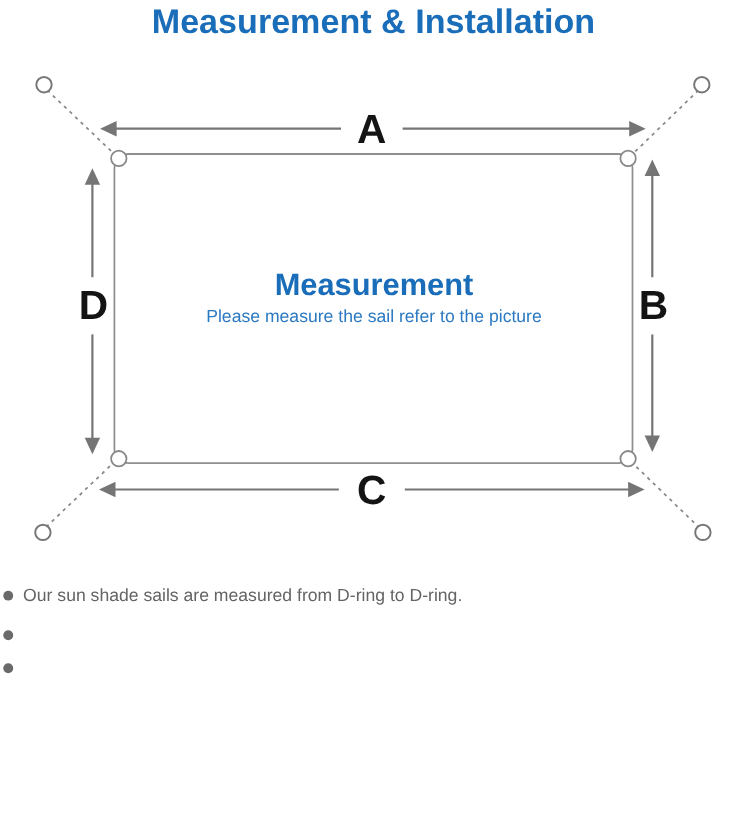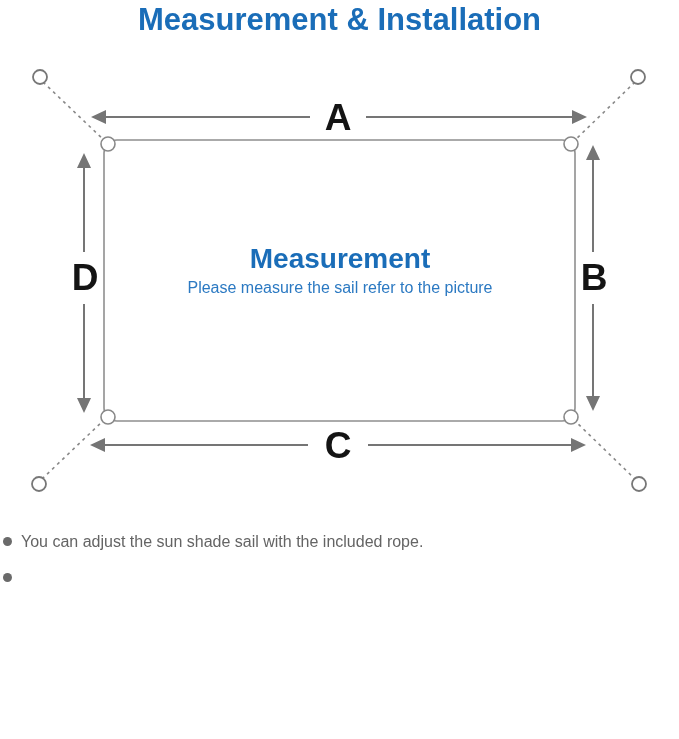--- a/index.html
+++ b/index.html
@@ -154,20 +154,23 @@
       <line class="arrow-line" x1="593" y1="244" x2="593" y2="338"></line>
       <polygon class="arrow-head" points="593,351 586,336 600,336"></polygon>
       <text class="dim-label" x="594" y="230">B</text>
     </g>
 
   </svg>
 
   <div class="notes-list">
     <div class="note-item">
       <span class="bullet-dot"></span>
-      <p class="note-text">You can adjust the sun shade sail with the included rope.</p>
+      <p class="note-text">Our sun shade sails are measured from D-ring to D-ring.</p>
+    </div>
+    <div class="note-item">
+      <span class="bullet-dot"></span>
     </div>
     <div class="note-item">
       <span class="bullet-dot"></span>
     </div>
   </div>
 
 </div>
 
 </body></html>

